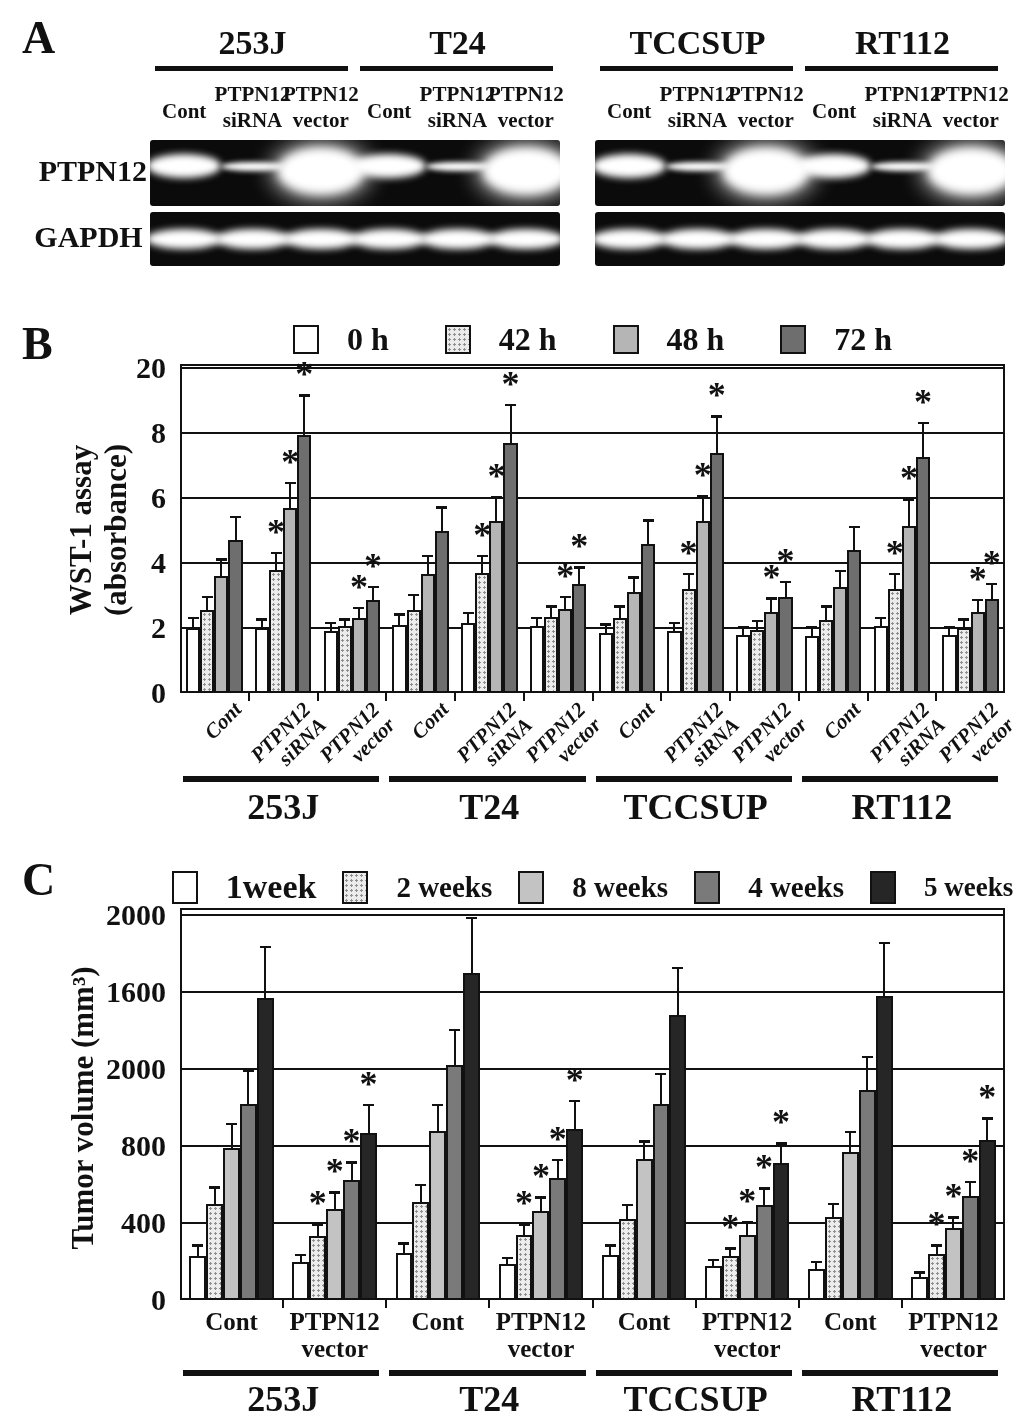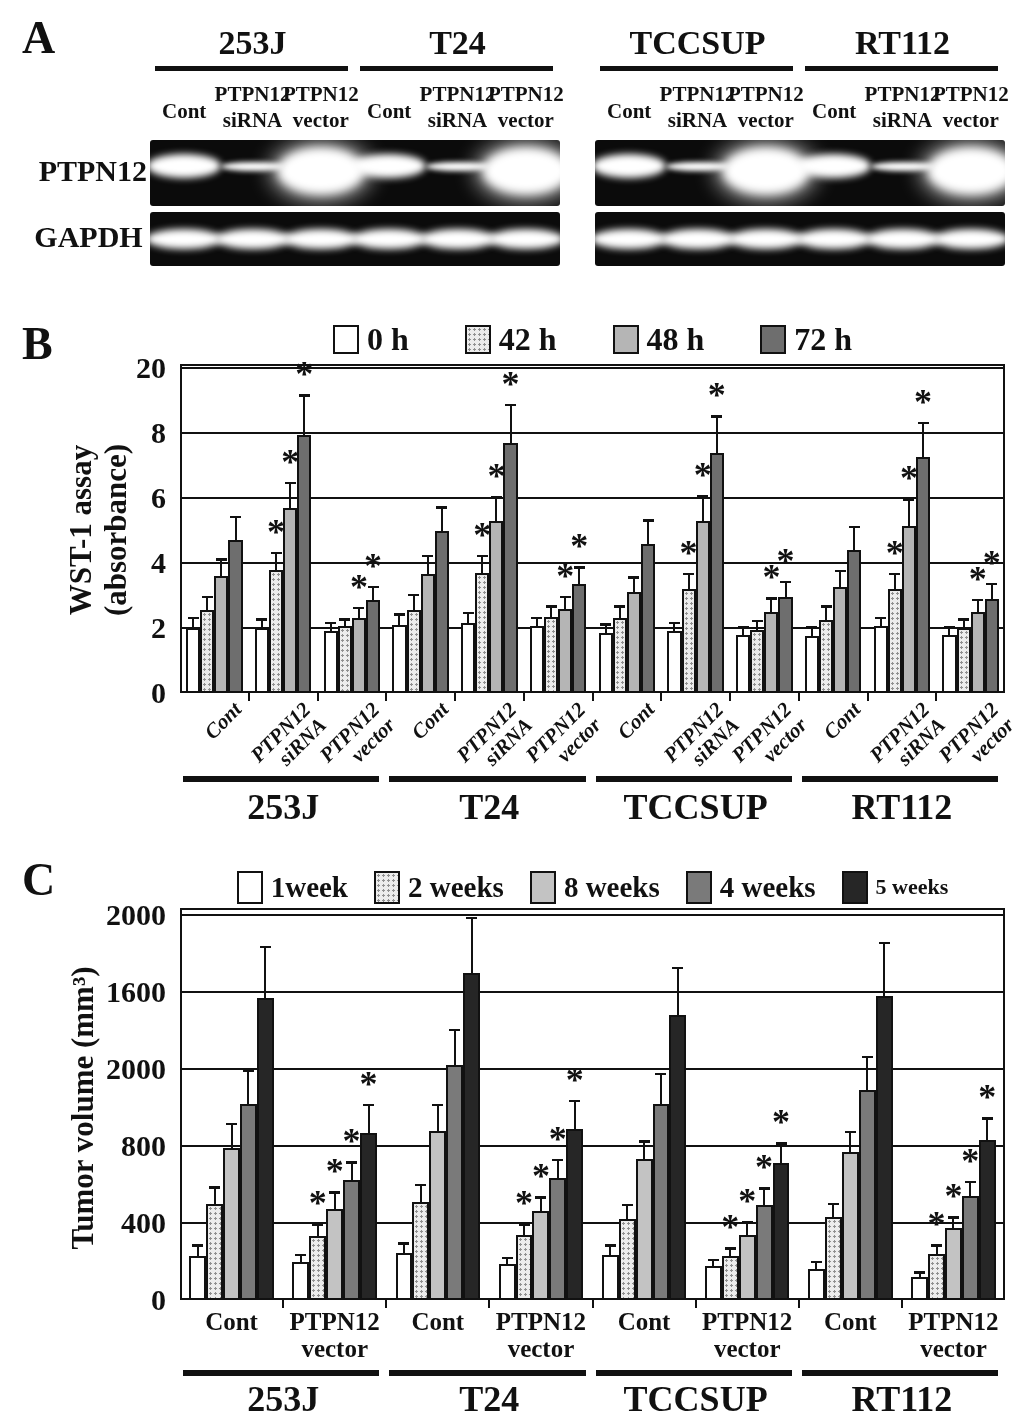--- a/index.html
+++ b/index.html
@@ -20,21 +20,21 @@
   .err-cap{position:absolute;height:2.5px;background:#111;}
   .sig{position:absolute;font-weight:bold;font-size:36px;line-height:36px;text-align:center;}
   .ytick{position:absolute;font-weight:bold;font-size:30px;line-height:34px;text-align:right;}
   .xtickmark{position:absolute;width:2px;background:#111;}
   .xlab-rot{position:absolute;font-weight:bold;font-style:italic;font-size:21px;line-height:22px;
             text-align:right;transform-origin:100% 0;transform:rotate(-45deg);white-space:nowrap;}
   .xlab-hor{position:absolute;font-weight:bold;font-size:25px;line-height:27px;text-align:center;}
   .block-underline{position:absolute;height:6px;background:#111;}
   .block-label{position:absolute;font-weight:bold;font-size:36px;text-align:center;white-space:nowrap;}
   .legend{position:absolute;display:flex;justify-content:center;align-items:center;}
-  .legend-item{display:flex;align-items:center;}
+  .legend-item{display:flex;align-items:center;gap:20px;}
   .legend-swatch{border:2.5px solid #111;box-sizing:border-box;margin-right:8px;}
   .legend-label{font-weight:bold;white-space:nowrap;}
   .ylab{position:absolute;font-weight:bold;font-size:31px;line-height:35px;text-align:center;transform:rotate(-90deg);}
 </style>
 </head>
 <body>
 
 <div class="figure">
   <div class="panel-letter" style="left:22px;top:14px;">A</div>
   <div class="panel-letter" style="left:22px;top:320px;">B</div>
@@ -382,37 +382,37 @@
       <div class="ytick" style="left: 88px; top: 1129px; width: 78px; position: absolute;">800</div>
       <div class="grid" style="left: 182px; top: 1068px; width: 821px; position: absolute;"></div>
       <div class="ytick" style="left: 88px; top: 1052px; width: 78px; position: absolute;">2000</div>
       <div class="grid" style="left: 182px; top: 991px; width: 821px; position: absolute;"></div>
       <div class="ytick" style="left: 88px; top: 975px; width: 78px; position: absolute;">1600</div>
       <div class="grid" style="left: 182px; top: 914px; width: 821px; position: absolute;"></div>
       <div class="ytick" style="left: 88px; top: 898px; width: 78px; position: absolute;">2000</div>
       <div class="legend" style="left: 180px; top: 864px; width: 825px; height: 46px; position: absolute; display: flex; column-gap: 26px;">
         <div class="legend-item">
           <div class="legend-swatch" style="width: 26px; height: 33px; background-color: rgb(255, 255, 255);"></div>
-          <div class="legend-label" style="font-size: 29px;">1week</div>
+          <div class="legend-label" style="font-size: 34px;">1week</div>
         </div>
         <div class="legend-item">
           <div class="legend-swatch pat-dots" style="width: 26px; height: 33px; background-color: rgb(236, 236, 236);"></div>
           <div class="legend-label" style="font-size: 29px;">2 weeks</div>
         </div>
         <div class="legend-item">
           <div class="legend-swatch" style="width: 26px; height: 33px; background-color: rgb(195, 195, 195);"></div>
           <div class="legend-label" style="font-size: 29px;">8 weeks</div>
         </div>
         <div class="legend-item">
           <div class="legend-swatch" style="width: 26px; height: 33px; background-color: rgb(122, 122, 122);"></div>
           <div class="legend-label" style="font-size: 29px;">4 weeks</div>
         </div>
         <div class="legend-item">
           <div class="legend-swatch" style="width: 26px; height: 33px; background-color: rgb(38, 38, 38);"></div>
-          <div class="legend-label" style="font-size: 22px;">5 weeks</div>
+          <div class="legend-label" style="font-size: 27px;">5 weeks</div>
         </div>
       </div>
       <div class="bar" style="left: 189.281px; top: 1255.72px; width: 16.9125px; height: 44.275px; position: absolute; background-color: rgb(255, 255, 255);"></div>
       <div class="err-line" style="left: 196.738px; top: 1244.17px; height: 11.55px; position: absolute;"></div>
       <div class="err-cap" style="left: 192.238px; top: 1244.17px; width: 11px; position: absolute;"></div>
       <div class="bar pat-dots" style="left: 206.194px; top: 1203.75px; width: 16.9125px; height: 96.25px; position: absolute; background-color: rgb(236, 236, 236);"></div>
       <div class="err-line" style="left: 213.65px; top: 1186.42px; height: 17.325px; position: absolute;"></div>
       <div class="err-cap" style="left: 209.15px; top: 1186.42px; width: 11px; position: absolute;"></div>
       <div class="bar" style="left: 223.106px; top: 1147.92px; width: 16.9125px; height: 152.075px; position: absolute; background-color: rgb(195, 195, 195);"></div>
       <div class="err-line" style="left: 230.562px; top: 1122.9px; height: 25.025px; position: absolute;"></div>

